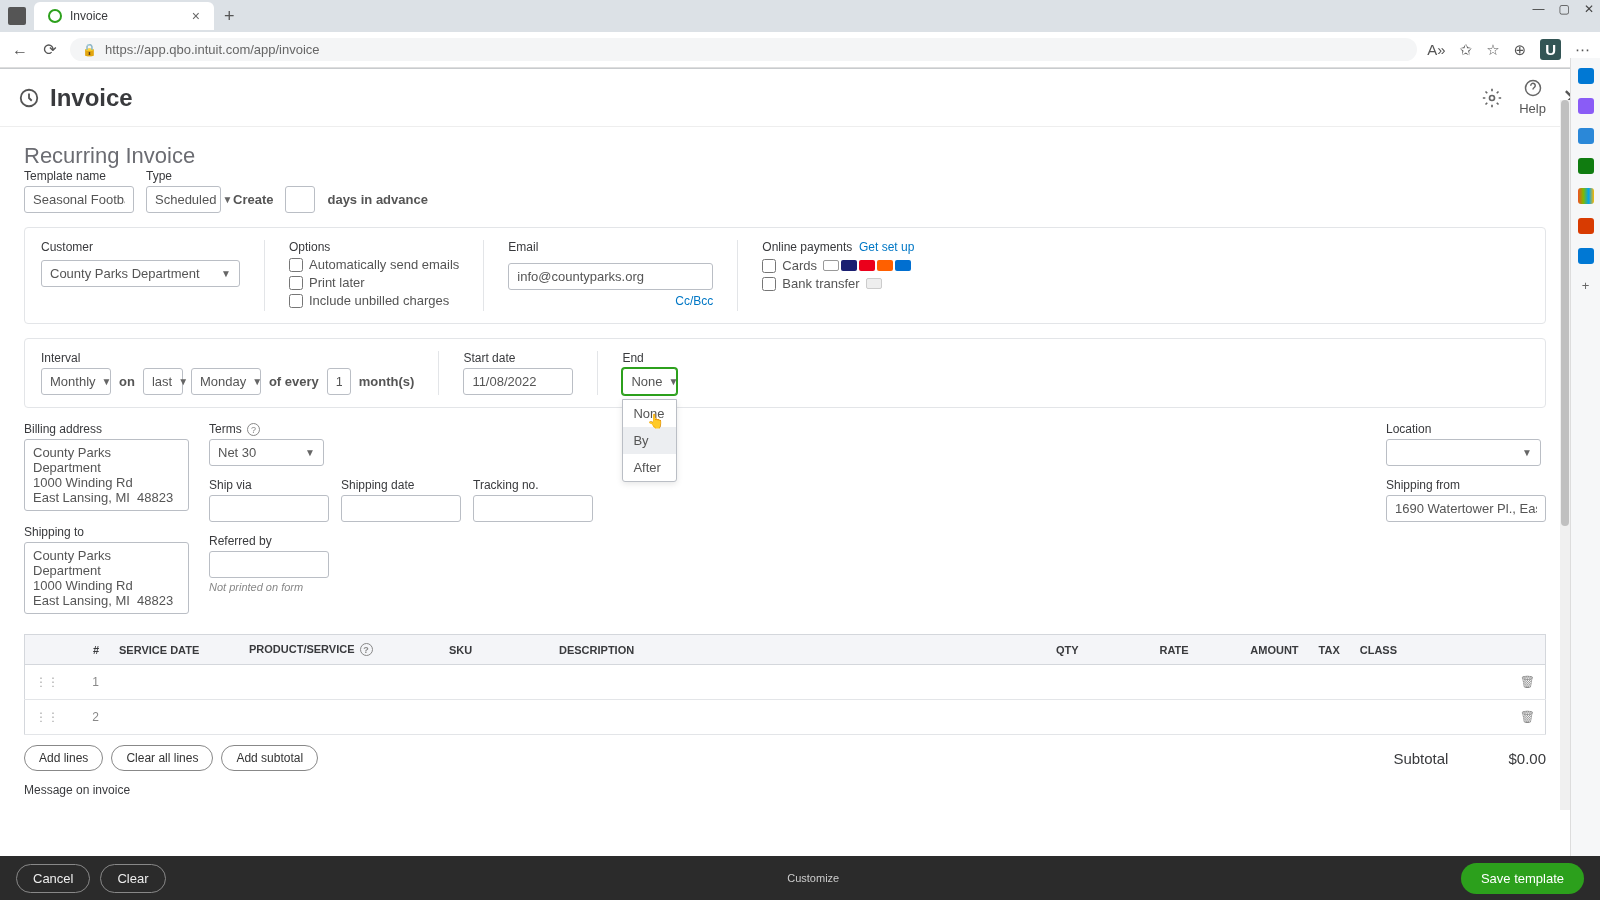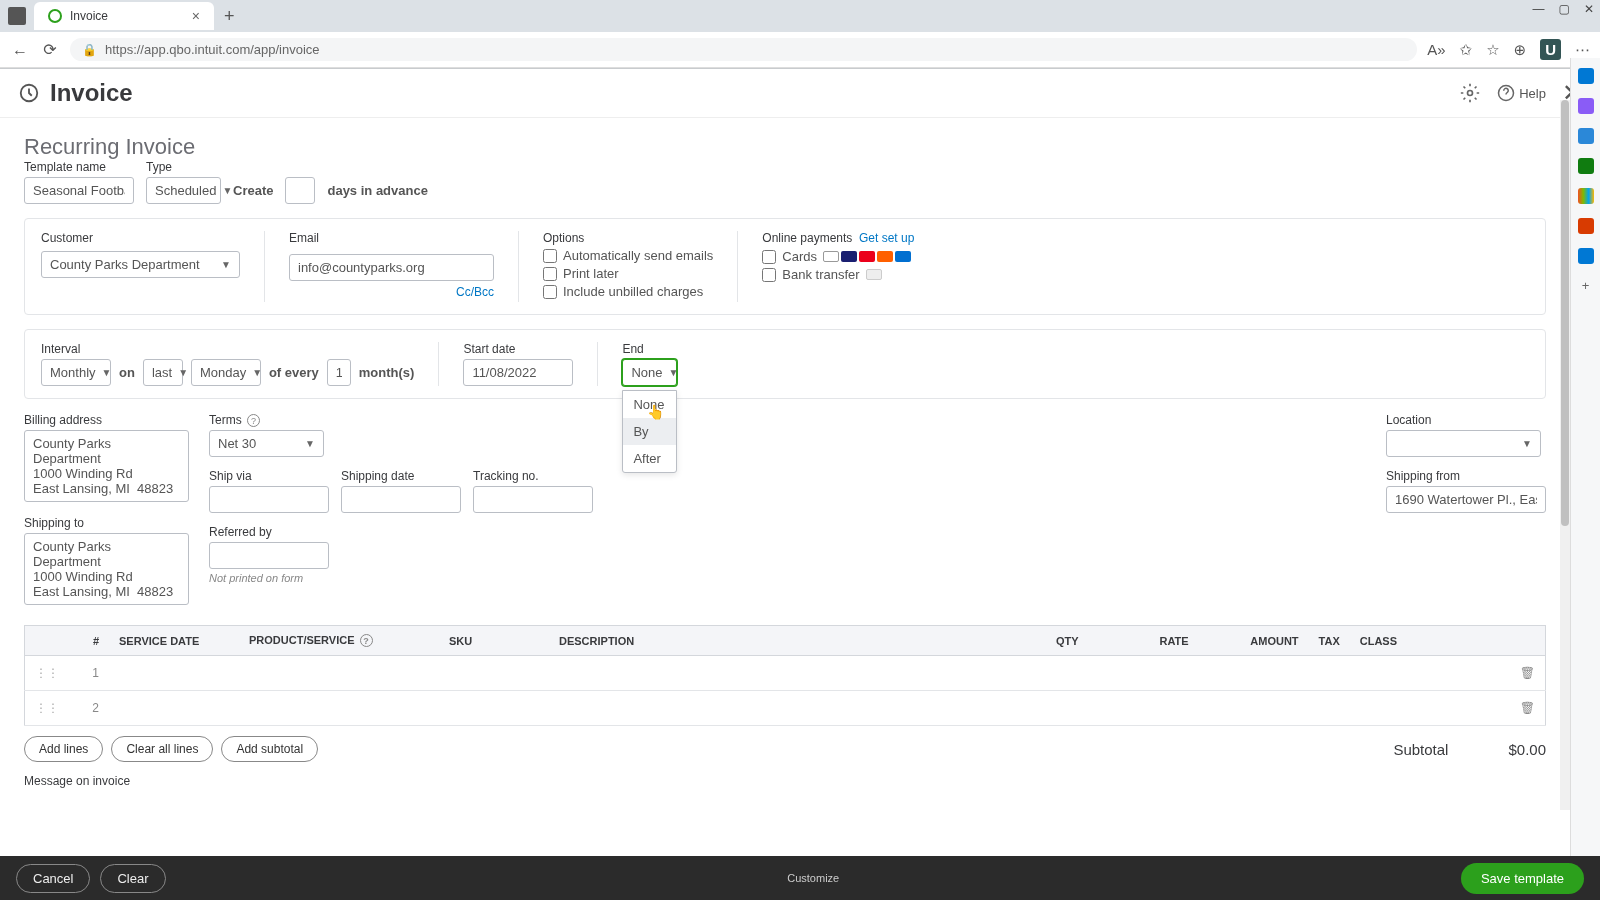--- a/index.html
+++ b/index.html
@@ -21,21 +21,21 @@
 .addr-right { display: flex; gap: 14px; color: #555; align-items: center; }
 .addr-right span { cursor: pointer; font-size: 15px; }
 .u-badge { background: #355; color: #fff; font-weight: bold; padding: 2px 5px; border-radius: 3px; font-size: 13px; }
 
 
 .page-header { display: flex; align-items: center; padding: 10px 18px; border-bottom: 1px solid #eee; }
 .page-header .gear-page { width: 22px; height: 22px; margin-right: 10px; }
 .page-header h1 { font-size: 24px; font-weight: 600; flex: 1; }
 .page-header .header-actions { display: flex; align-items: center; gap: 16px; }
 .header-actions .icon-btn { width: 22px; height: 22px; cursor: pointer; display: flex; align-items: center; justify-content: center; color: #666; }
-.help-btn { display: flex; align-items: center; gap: 4px; color: #555; cursor: pointer; }
+.help-btn { display: flex; align-items: center; gap: 4px; color: #555; cursor: pointer; flex-direction: column; }
 .close-page { font-size: 24px; color: #555; cursor: pointer; }
 
 
 .right-rail { position: fixed; right: 0; top: 58px; width: 30px; background: #f6f7f8; border-left: 1px solid #ddd; height: calc(100vh - 58px); display: flex; flex-direction: column; align-items: center; gap: 14px; padding-top: 10px; }
 .right-rail .rail-icon { width: 16px; height: 16px; border-radius: 3px; cursor: pointer; }
 
 
 .content { padding: 16px 24px; height: calc(100vh - 160px); overflow-y: auto; margin-right: 30px; }
 h2.section-title { font-size: 22px; font-weight: 400; color: #6b6c72; }
 
@@ -197,38 +197,38 @@
 
   <div class="hr-box">
     <div class="hr-col" style="min-width:190px">
       <label class="label">Customer</label>
       <div class="select-box" style="width:199px;margin-top:6px">
         <span>County Parks Department</span>
           <span class="caret">▼</span>
       </div>
     </div>
     <div class="hr-col">
-      <label class="label">Email</label>
-      <input type="text" style="width: 205px; margin-top: 6px;" id="emailval" value="info@countyparks.org">
-      <div style="text-align:right;margin-top:3px"><span class="link">Cc/Bcc</span></div>
-    </div>
-    <div class="hr-col">
       <label class="label">Options</label>
       <div class="checkbox-row">
           <input type="checkbox" style="">
           <span>Automatically send emails</span>
         </div>
       <div class="checkbox-row">
           <input type="checkbox" style="">
           <span>Print later</span>
         </div>
       <div class="checkbox-row">
           <input type="checkbox" style="">
           <span>Include unbilled charges</span>
         </div>
+    </div>
+    <div class="hr-col">
+      <label class="label">Email</label>
+      <input type="text" style="width: 205px; margin-top: 6px;" id="emailval" value="info@countyparks.org">
+      <div style="text-align:right;margin-top:3px"><span class="link">Cc/Bcc</span></div>
     </div>
     <div class="hr-col">
       <label class="label"><span>Online payments</span>&nbsp;&nbsp;<span class="link">Get set up</span></label>
       <div class="checkbox-row" style="margin-top:4px">
         <input type="checkbox" style="">
         <span>Cards</span>
         <span class="cards-icons">
           <span class="card-chip" style="background:#fff;border:1px solid #999"></span>
           <span class="card-chip" style="background:#1a1f71"></span>
           <span class="card-chip" style="background:#eb001b"></span>

